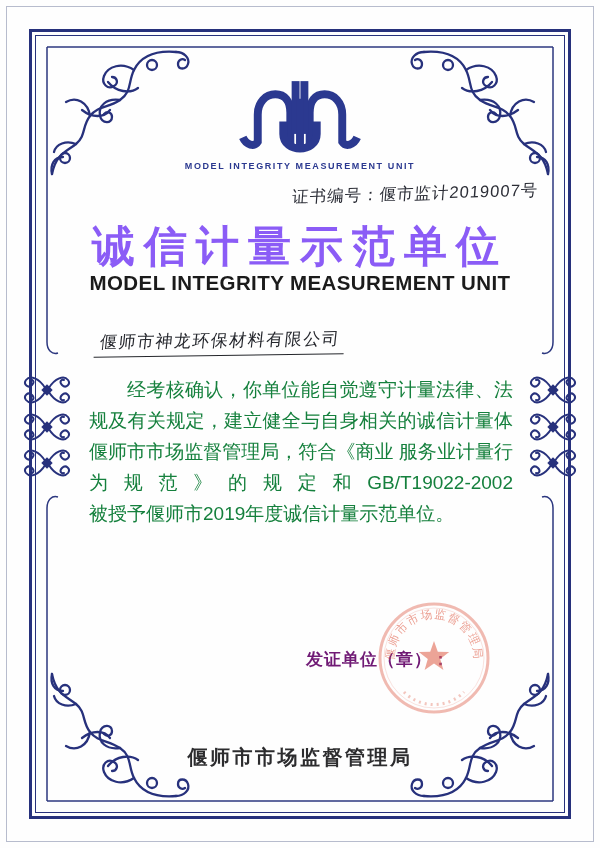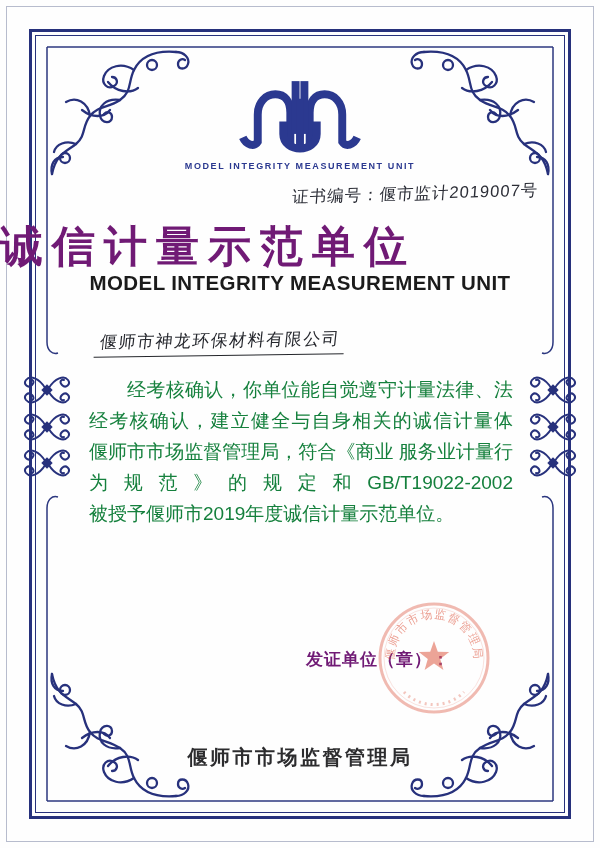--- a/index.html
+++ b/index.html
@@ -22,23 +22,23 @@
   }
   
   .cert-no{
     position:absolute;top:183px;right:62px;
     font-size:16.5px;color:#2b2d36;
     transform:rotate(-1.6deg) skewX(-6deg);
     letter-spacing:1px;white-space:nowrap;
   }
   
   .title{
-    position:absolute;top:218px;left:0;width:600px;
+    position:absolute;top:218px;left:0;width:600px;text-align:center;
     font-family:"Liberation Serif","DejaVu Serif",serif;
-    font-size:43px;font-weight:bold;color:#701a75;letter-spacing:9px;
+    font-size:43px;font-weight:bold;color:#8b5cf6;letter-spacing:9px;
   }
   .subtitle{
     position:absolute;top:271px;left:0;width:600px;text-align:center;
     font-size:20.5px;font-weight:bold;color:#1b1b1b;letter-spacing:0.4px;
   }
   
   .company{
     position:absolute;top:329px;left:95px;width:250px;
     font-size:17px;color:#26282e;text-align:center;
     border-bottom:1.6px solid #24262b;padding-bottom:3px;
@@ -141,21 +141,21 @@
     <span>证书编号：</span><span>偃市监计2019007号</span>
   </div>
 
   <div class="title">诚信计量示范单位</div>
   <div class="subtitle">MODEL INTEGRITY MEASUREMENT UNIT</div>
 
   <div class="company">偃师市神龙环保材料有限公司</div>
 
   <div class="body-text">
     <div class="line first">经考核确认，你单位能自觉遵守计量法律、法</div>
-    <div class="line">经考核确认，建立健全与自身相关的诚信计量体</div>
+    <div class="line">规及有关规定，建立健全与自身相关的诚信计量体</div>
     <div class="line">偃师市市场监督管理局，符合《商业 服务业计量行</div>
     <div class="line">为规范》的规定和GB/T19022-2002</div>
     <div class="line last">被授予偃师市2019年度诚信计量示范单位。</div>
   </div>
 
   <div class="issuer-label">发证单位（章）：</div>
 
   <svg class="seal" viewBox="0 0 600 848">
     <defs>
       <path id="sealArc" d="M396.4,671.7 A40,40 0 1 1 471.6,671.7" fill="none"></path>

